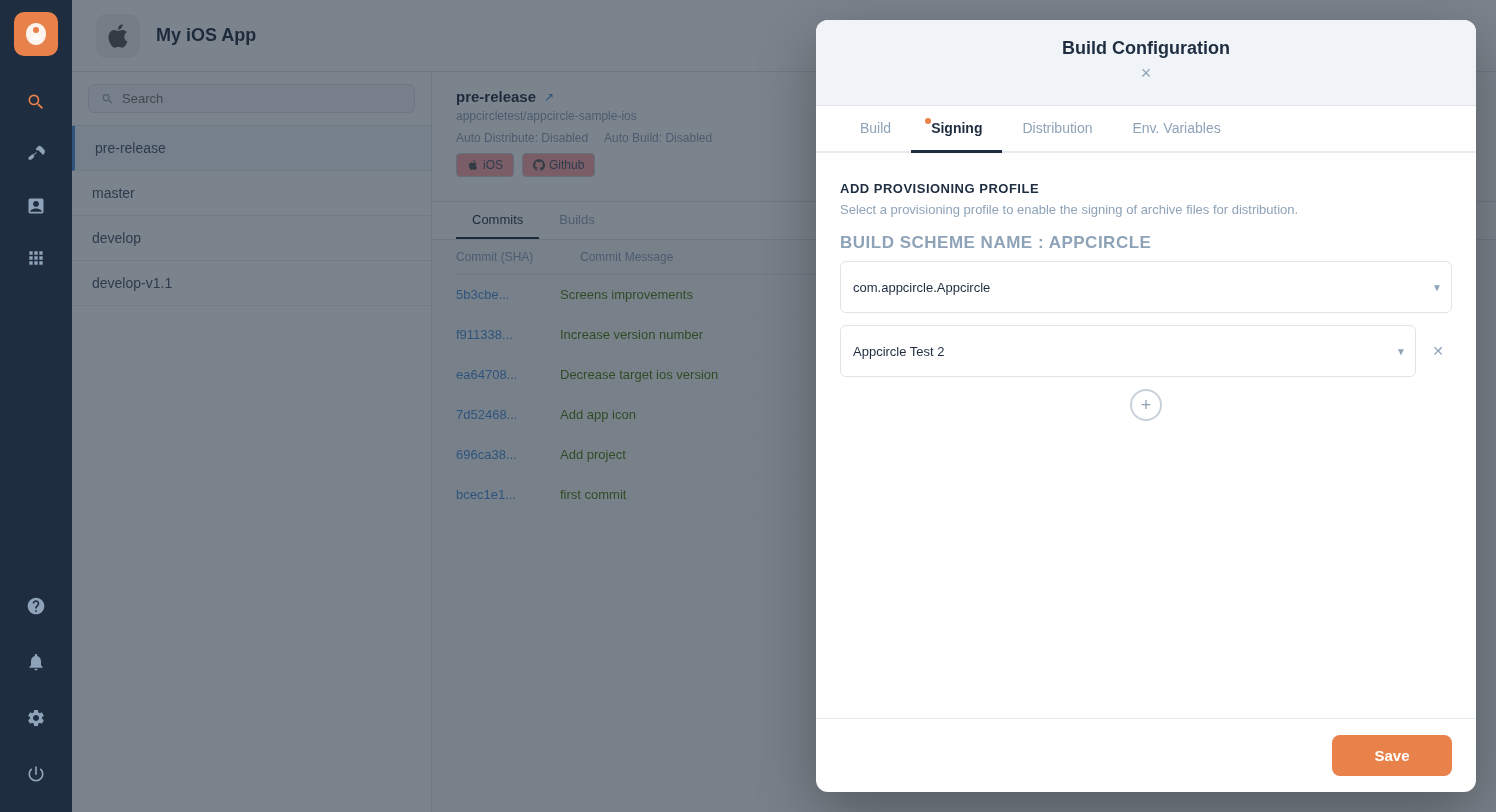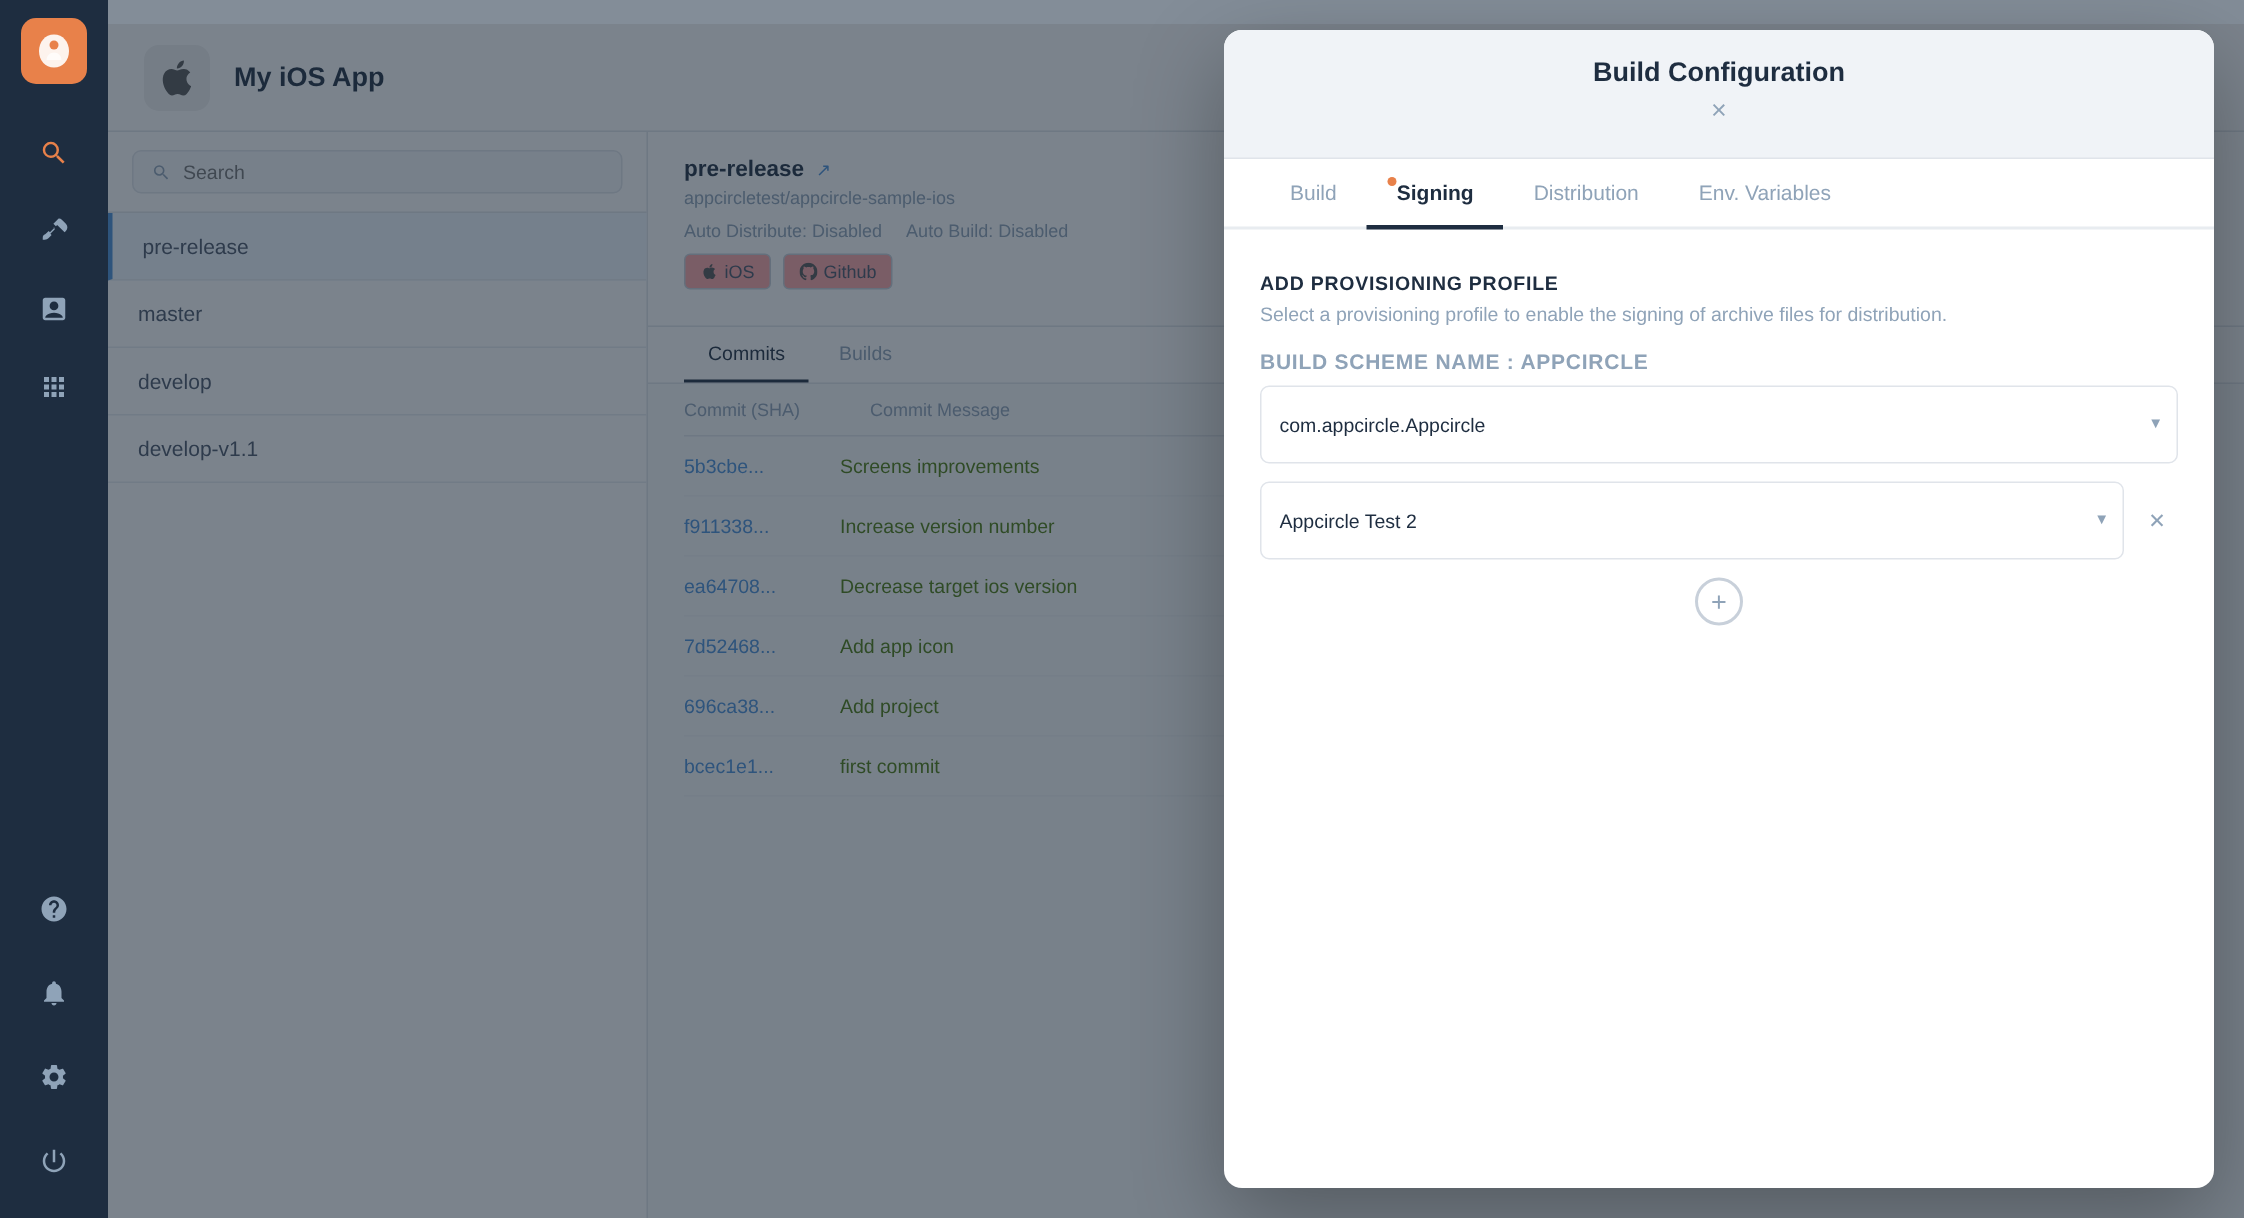--- a/index.html
+++ b/index.html
@@ -58,21 +58,20 @@
     .sidebar-spacer { flex: 1; }
     .sidebar-bottom { display: flex; flex-direction: column; align-items: center; gap: 4px; }
 
     
     .main-content {
       flex: 1;
       display: flex;
       flex-direction: column;
       background: #f0f3f7;
       filter: brightness(0.85);
-      margin-top: 16px;
     }
 
     
     .top-bar {
       background: #fff;
       height: 72px;
       display: flex;
       align-items: center;
       padding: 0 24px;
       border-bottom: 1px solid #e0e4ea;
@@ -320,21 +319,21 @@
       letter-spacing: 0.5px;
       margin-bottom: 6px;
       text-transform: uppercase;
     }
     .section-desc {
       font-size: 13px;
       color: #8fa3b8;
       margin-bottom: 16px;
     }
     .scheme-label {
-      font-size: 14px;
+      font-size: 17px;
       font-weight: 600;
       color: #8fa3b8;
       text-transform: uppercase;
       letter-spacing: 0.5px;
       margin-bottom: 8px;
     }
     .select-row {
       display: flex;
       align-items: center;
       gap: 8px;
@@ -611,14 +610,17 @@
           <span class="select-arrow">▼</span>
         </div>
         <div class="delete-btn">✕</div>
       </div>
 
       <div class="add-row">
         <div class="add-btn">+</div>
       </div>
     </div>
 
+    <div class="modal-footer">
+      <button class="save-btn">Save</button>
+    </div>
   </div>
 </div>
 
 </body></html>

